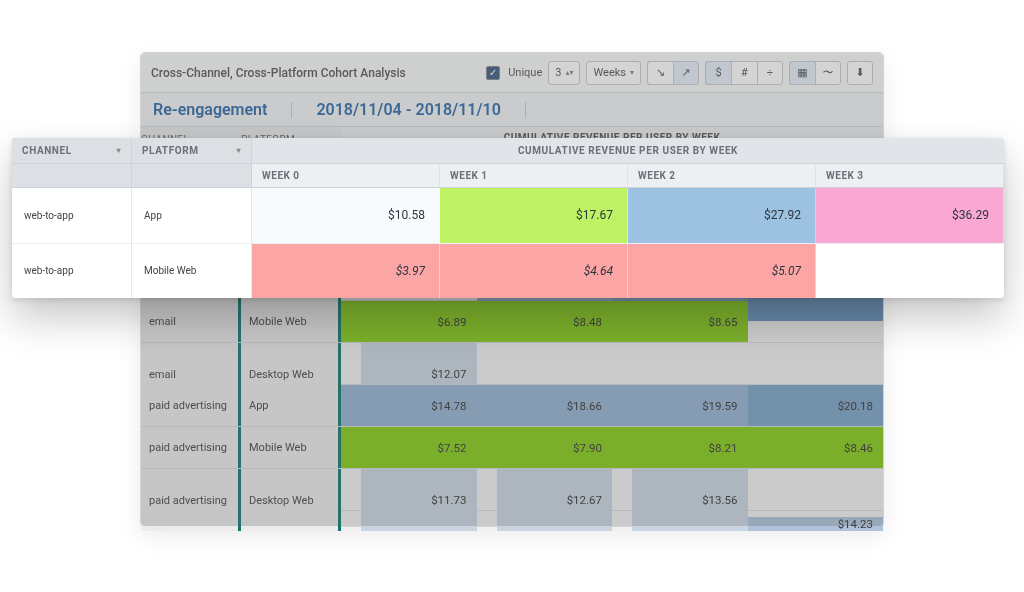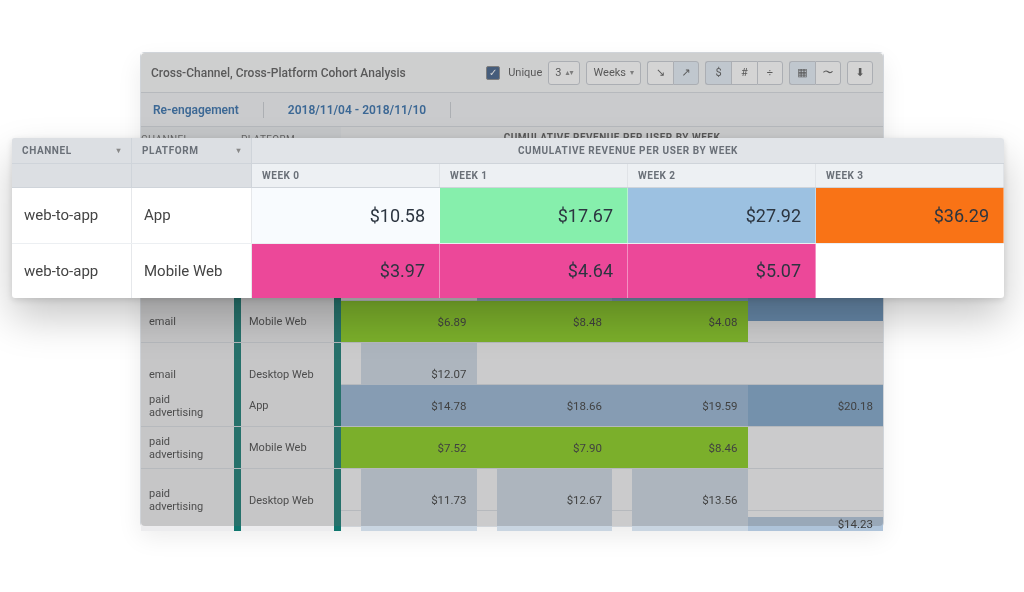--- a/index.html
+++ b/index.html
@@ -57,21 +57,21 @@
     width:14px;height:14px;border:1px solid #888;border-radius:2px;background:#4a6;display:inline-flex;align-items:center;justify-content:center;margin-right:4px;font-size:10px;color:#fff;background:#3b5a84;
   }
   .caret { margin-left:4px; font-size:8px; color:#888;}
   .icon { display:inline-block; }
 
   
   .subbar {
     display:flex; align-items:center; gap:24px;
     padding: 0 12px;
     height: 34px;
-    font-size: 12px;
+    font-size: 16px;
     border-bottom:1px solid #d6dadf;
     background:#f2f3f5;
   }
   .link { color:#2d6aa8; font-weight:600; }
   .subbar .sep { width:1px; height:16px; background:#c8ccd2; }
   .subbar .muted { color:#555; }
 
   
   .bg-table { font-size:11.5px; color:#333; }
   .bg-head {
@@ -91,21 +91,21 @@
     background:#f0f1f3; height:22px; display:flex;align-items:center;justify-content:center;
     font-size:10px; letter-spacing:0.5px;
   }
   .bg-row {
     display:grid;
     grid-template-columns: 100px 100px repeat(4, 1fr);
     height:42px;
     align-items:stretch;
     border-bottom:1px solid #d6dadf;
   }
-  .bg-row .cat { display:flex;align-items:center;padding:0 8px;color:#444;border-right:7px solid #0f766e;background:#ececee;font-size:11px;}
+  .bg-row .cat { display:flex;align-items:center;padding:0 8px;color:#444;border-right:3px solid #0f766e;background:#ececee;font-size:11px;}
   .bg-row .val { display:flex;align-items:center;justify-content:flex-end;padding:0 10px;font-size:11.5px;}
 
   
   .c0{background:#84cc16;} .c1{background:#c9d5e1;margin-left:20px;} .c2{background:#aec3d9;margin-top:48px;} .c3{background:#93b2d1;} .c4{background:#7aa2c8;} .c5{background:#6694c0;}
 
   
   .card {
     position:absolute;
     left: 12px; right: 20px; top: 138px;
     height: 160px;
@@ -143,24 +143,24 @@
   }
   .card-head2 > div { display:flex;align-items:center;padding:0 10px;font-size:10px;color:#6a7078;font-weight:700;letter-spacing:0.5px;border-right:1px solid #e0e3e7;}
   .card-head2 .blank{background:#dcdfe3;border-right:1px solid #cfd4da;}
   .card-row {
     display:grid;
     grid-template-columns: 120px 120px repeat(4,1fr);
     flex:1;
     border-bottom:1px solid #eceff2;
   }
   .card-row:last-child{border-bottom:none;}
-  .card-row .rcat{display:flex;align-items:center;padding:0 12px;color:#444;font-size:15px;border-right:1px solid #e6e8eb;}
-  .card-row .rval{display:flex;align-items:center;justify-content:flex-end;padding:0 14px;font-size:18px;color:#2c3540;border-right:1px solid rgba(255,255,255,0.4);}
-  .h0{background:#f8fbfe;} .h1{background:#86efac;} .h2{background:#9cc1e1;} .h3{background:#f97316;color:#1b3a57;}
-  .w0{background:#ec4899;}
+  .card-row .rcat{display:flex;align-items:center;padding:0 12px;color:#444;font-size:10px;border-right:1px solid #e6e8eb;}
+  .card-row .rval{display:flex;align-items:center;justify-content:flex-end;padding:0 14px;font-size:12px;color:#2c3540;border-right:1px solid rgba(255,255,255,0.4);}
+  .h0{background:#f8fbfe;} .h1{background:#bef264;} .h2{background:#9cc1e1;} .h3{background:#f9a8d4;color:#1b3a57;}
+  .w0{background:#fca5a5;font-style:italic;}
   .tri{font-size:8px;color:#888;}
 </style>
 </head>
 <body>
 
 <div class="panel">
 
   <div class="topbar">
     <span class="title">Cross-Channel, Cross-Platform Cohort Analysis</span>
 
@@ -263,21 +263,21 @@
   <div class="val c2">$15.29</div>
           <div class="val c3">$18.96</div>
           <div class="val c4">$21.80</div>
           <div class="val c5">$24.64</div>
         </div>
         <div class="bg-row">
           <div class="cat">email</div>
   <div class="cat">Mobile Web</div>
   <div class="val c0">$6.89</div>
           <div class="val c0">$8.48</div>
-          <div class="val c0">$4.08</div>
+          <div class="val c0">$8.65</div>
         </div>
         <div class="bg-row">
           <div class="cat">email</div>
   <div class="cat">Desktop Web</div>
   <div class="val c1">$12.07</div>
           <div class="val c2">$13.88</div>
           <div class="val c2">$14.99</div>
           <div class="val c2">$15.59</div>
         </div>
         <div class="bg-row">
@@ -286,20 +286,21 @@
   <div class="val c3">$14.78</div>
           <div class="val c3">$18.66</div>
           <div class="val c3">$19.59</div>
           <div class="val c4">$20.18</div>
         </div>
         <div class="bg-row">
           <div class="cat">paid advertising</div>
   <div class="cat">Mobile Web</div>
   <div class="val c0">$7.52</div>
           <div class="val c0">$7.90</div>
+          <div class="val c0">$8.21</div>
           <div class="val c0">$8.46</div>
         </div>
         <div class="bg-row">
           <div class="cat">paid advertising</div>
   <div class="cat">Desktop Web</div>
   <div class="val c1">$11.73</div>
           <div class="val c1">$12.67</div>
           <div class="val c1">$13.56</div>
           <div class="val c2">$14.23</div>
         </div>

